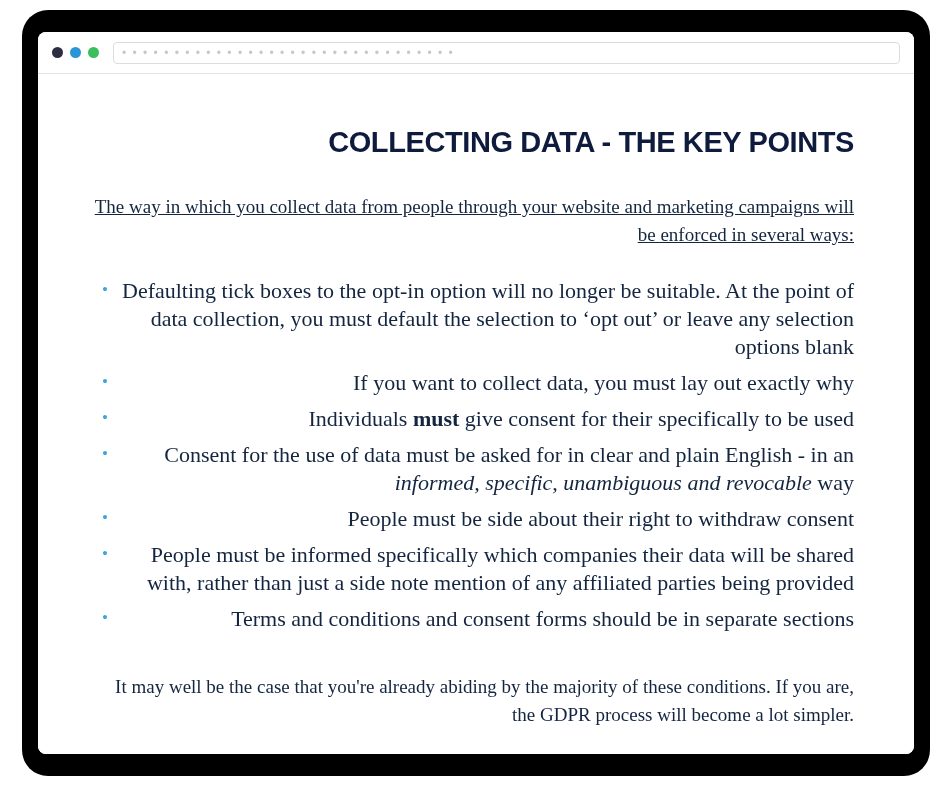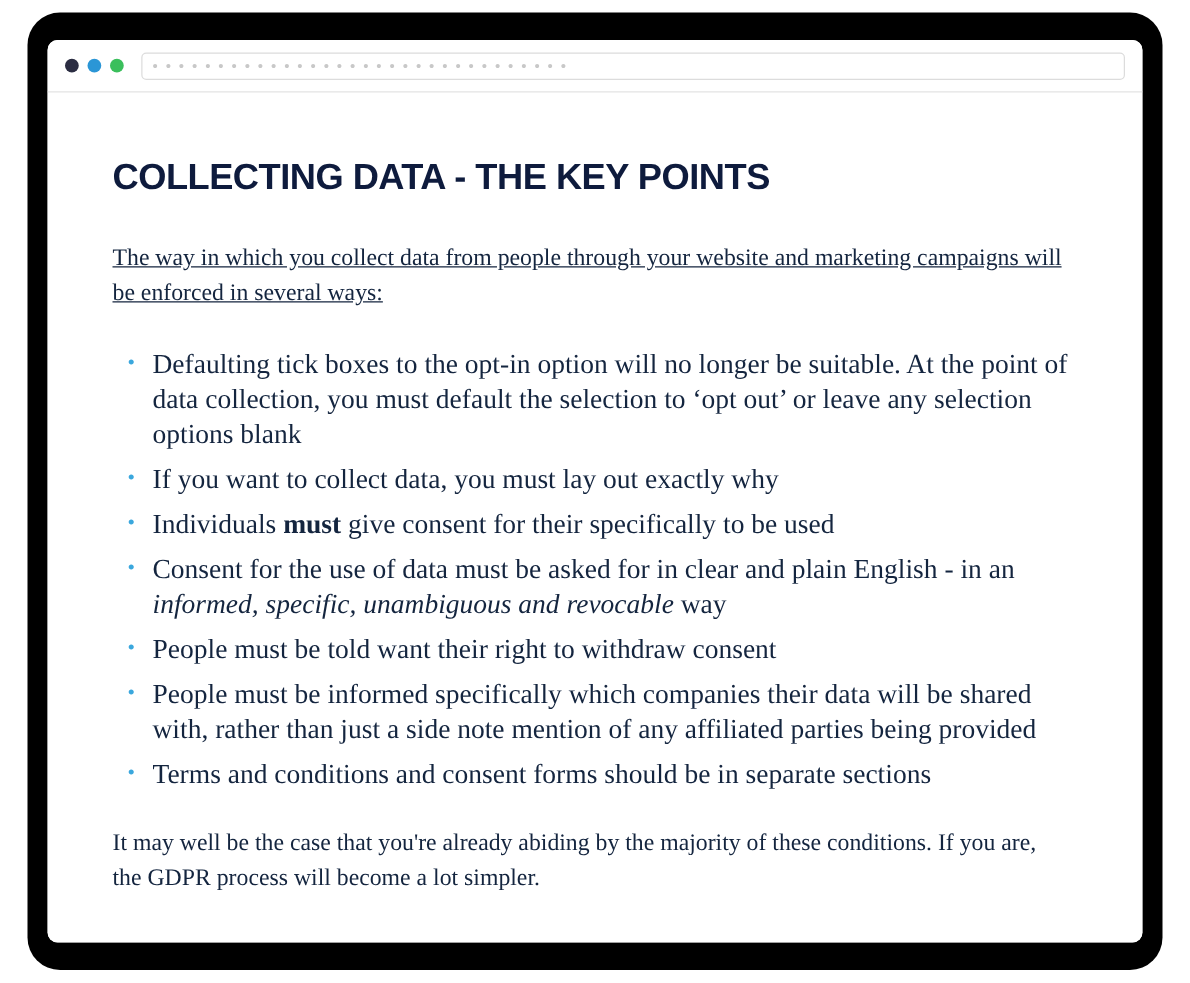--- a/index.html
+++ b/index.html
@@ -91,20 +91,21 @@
     color: #c8c8c8;
     white-space: nowrap;
     user-select: none;
   }
 
   .page {
     padding: 52px 60px 0 52px;
     box-sizing: border-box;
     height: calc(100% - 42px);
     background: #ffffff;
+    text-align: right;
   }
 
   .doc-title {
     font-family: "Liberation Sans", sans-serif;
     font-weight: bold;
     font-size: 29px;
     letter-spacing: -0.4px;
     color: #0e1b3d;
     margin: 0 0 34px 0;
   }
@@ -141,21 +142,21 @@
     left: 2px;
     top: -1px;
     color: #3aa7dd;
     font-size: 17px;
     line-height: 28px;
   }
 
   .bullet-item b { font-weight: bold; }
   .bullet-item i { font-style: italic; }
 
-  .closing-para { margin-top: 28px; }
+  .closing-para { margin-top: 40px; }
 </style>
 </head>
 <body>
 
 <div class="screen">
   <div class="device-frame"></div>
 
   <div class="browser-window">
 
     <div class="titlebar">
@@ -172,21 +173,21 @@
     <div class="page">
       <h1 class="doc-title">COLLECTING DATA - THE KEY POINTS</h1>
 
       <p class="para intro-para">The way in which you collect data from people through your website and marketing campaigns will be enforced in several ways:</p>
 
       <ul class="bullet-list">
         <li class="bullet-item"><span>Defaulting tick boxes to the opt-in option will no longer be suitable. At the point of data collection, you must default the selection to ‘opt out’ or leave any selection options blank</span></li>
         <li class="bullet-item"><span>If you want to collect data, you must lay out exactly why</span></li>
         <li class="bullet-item"><span>Individuals </span><b>must</b><span> give consent for their specifically to be used</span></li>
         <li class="bullet-item"><span>Consent for the use of data must be asked for in clear and plain English - in an </span><i>informed, specific, unambiguous and revocable</i><span> way</span></li>
-        <li class="bullet-item"><span>People must be told want their right to withdraw consent</span></li>
+        <li class="bullet-item"><span>People must be side about their right to withdraw consent</span></li>
         <li class="bullet-item"><span>People must be informed specifically which companies their data will be shared with, rather than just a side note mention of any affiliated parties being provided</span></li>
         <li class="bullet-item"><span>Terms and conditions and consent forms should be in separate sections</span></li>
       </ul>
 
       <p class="para closing-para">It may well be the case that you're already abiding by the majority of these conditions. If you are, the GDPR process will become a lot simpler.</p>
     </div>
 
   </div>
 </div>
 

